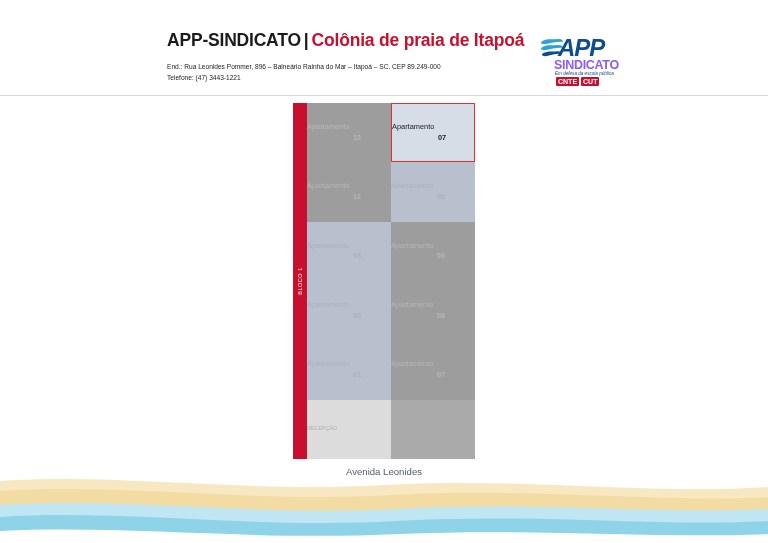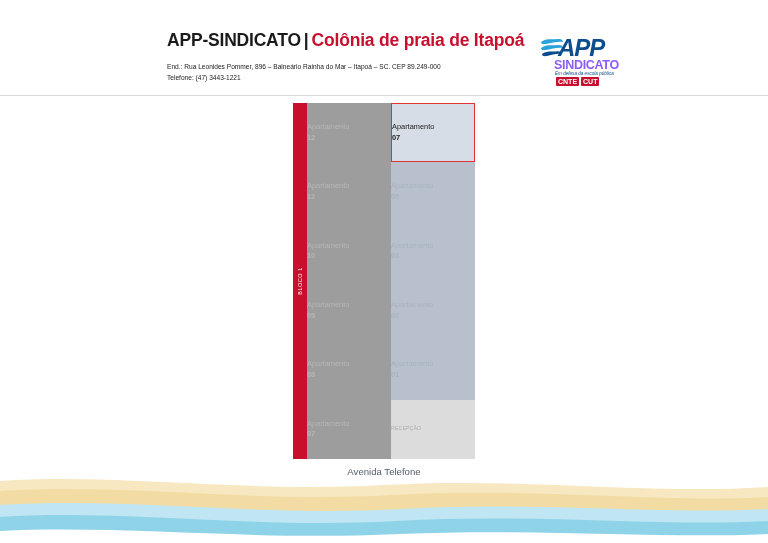--- a/index.html
+++ b/index.html
@@ -155,21 +155,21 @@
     display: flex;
     flex-direction: column;
     align-items: flex-start;
     justify-content: center;
     font-size: 7.4px;
     color: #b6b6b6;
     line-height: 1.45;
     box-sizing: border-box;
   }
   .cell.light { background: #b7c0cc; color: #a9b3bf; }
-  .cell .num { font-weight: bold; }
+  .cell .num { font-weight: bold; margin-left: 46px; }
 
   .cell.selected {
     background: #d6dde6;
     border: 1.6px solid #e03030;
     color: #1b1b1b;
     z-index: 3;
   }
   .cell.selected .num { color: #1b1b1b; }
 
   .cell.reception {
@@ -254,24 +254,20 @@
       <div class="cell">
         <span>Apartamento</span>
         <span class="num">12</span>
       </div>
 
       <div class="cell light">
         <span>Apartamento</span>
         <span class="num">05</span>
       </div>
 
-      <div class="cell">
-        <span>Apartamento</span>
-        <span class="num">10</span>
-      </div>
 
       <div class="cell light">
         <span>Apartamento</span>
         <span class="num">03</span>
       </div>
 
       <div class="cell">
         <span>Apartamento</span>
         <span class="num">09</span>
       </div>
@@ -296,21 +292,21 @@
         <span class="num">07</span>
       </div>
 
       <div class="cell reception">
         <span>RECEPÇÃO</span>
       </div>
 
     </div>
   </div>
 
-  <div class="avenida">Avenida Telefone</div>
+  <div class="avenida">Avenida Leonides</div>
 </div>
 
 <div class="bottom-decor">
   <svg viewBox="0 0 768 72" width="768" height="72" preserveAspectRatio="none">
     <path d="M0,10 C120,2 240,22 384,14 C520,6 650,24 768,16 L768,34 L0,34 Z" fill="#f7e8c2"></path>
     <path d="M0,20 C130,12 250,32 392,24 C530,16 660,32 768,26 L768,44 L0,44 Z" fill="#f3dca3"></path>
     <path d="M0,34 C140,26 250,46 400,38 C540,30 660,44 768,38 L768,58 L0,58 Z" fill="#bfe6f2"></path>
     <path d="M0,46 C120,38 250,58 396,50 C540,42 660,56 768,50 L768,72 L0,72 Z" fill="#8fd3e8"></path>
     <path d="M0,60 C130,54 250,70 400,63 C540,57 660,68 768,63 L768,72 L0,72 Z" fill="#ffffff"></path>
   </svg>

